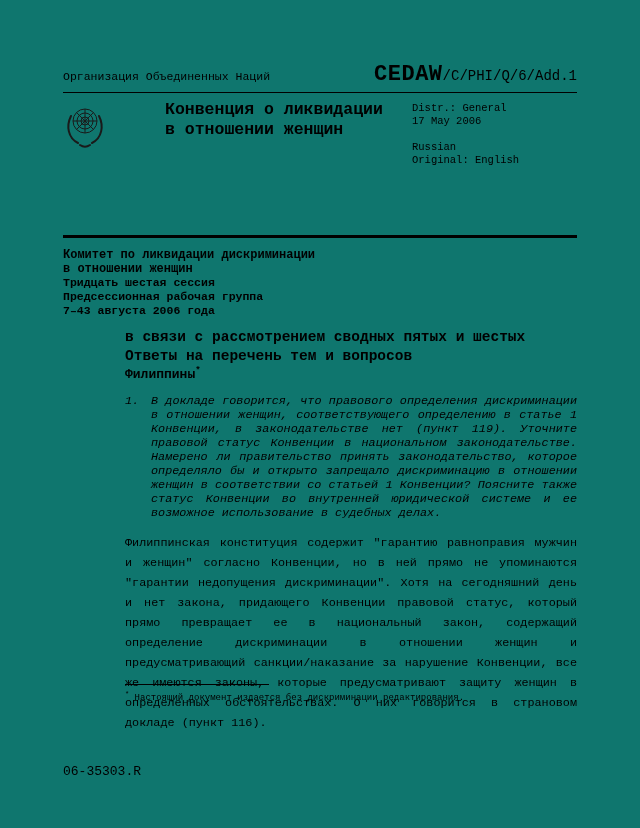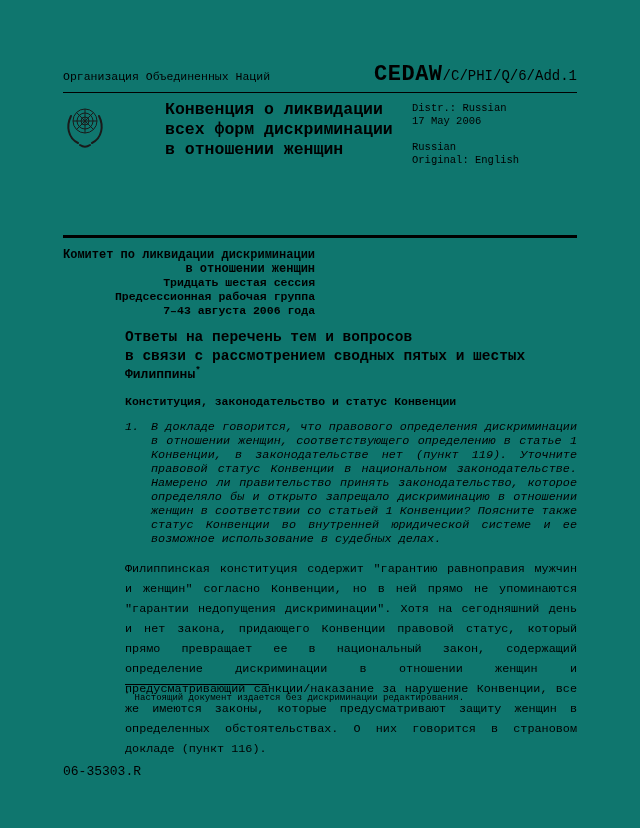--- a/index.html
+++ b/index.html
@@ -57,21 +57,20 @@
     left: 63px; right: 63px; top: 235px;
     border-top: 3px solid #000;
   }
   
   .committee {
     position: absolute;
     left: 63px; top: 248px;
     font-weight: bold;
     font-size: 11.5px;
     line-height: 14px;
-    text-align: right;
   }
   .committee .c-line-main { font-size: 12px; }
   
   .body-col {
     position: absolute;
     left: 125px; top: 328px;
     width: 452px;
     font-size: 11.8px;
   }
   .main-title {
@@ -153,54 +152,52 @@
       <g fill="none" stroke="#1a1a1a" stroke-width="2" stroke-linecap="round">
         <path d="M10 15 C5 25 7 37 17 42"></path>
         <path d="M38 15 C43 25 41 37 31 42"></path>
         <path d="M19 44 C22 46 26 46 29 44"></path>
       </g>
     </svg>
   </div>
 
   <div class="masthead-title">
     <div>Конвенция о ликвидации</div>
-    <div>всех форм дискриминации</div>
     <div>в отношении женщин</div>
   </div>
 
   <div class="distr">
-    <div>Distr.: Russian</div>
+    <div>Distr.: General</div>
     <div>17 May 2006</div>
     <div class="lang-block">
       <div>Russian</div>
       <div>Original: English</div>
     </div>
   </div>
 
   <div class="thick-rule"></div>
 
   <div class="committee">
     <div class="c-line-main">Комитет по ликвидации дискриминации</div>
     <div class="c-line-main">в отношении женщин</div>
     <div>Тридцать шестая сессия</div>
     <div>Предсессионная рабочая группа</div>
     <div>7–43 августа 2006 года</div>
   </div>
 
   <div class="body-col">
     <div class="main-title">
+      <div>в связи с рассмотрением сводных пятых и шестых</div>
       <div>Ответы на перечень тем и вопросов</div>
-      <div>в связи с рассмотрением сводных пятых и шестых</div>
     </div>
 
     <div class="country">
       <span>Филиппины</span><sup>*</sup>
     </div>
 
-    <div class="section-heading">Конституция, законодательство и статус Конвенции</div>
 
     <div class="question">
       <span class="qnum">1.</span>
       <span>В докладе говорится, что правового определения дискриминации в отношении женщин, соответствующего определению в статье 1 Конвенции, в законодательстве нет (пункт 119). Уточните правовой статус Конвенции в национальном законодательстве. Намерено ли правительство принять законодательство, которое определяло бы и открыто запрещало дискриминацию в отношении женщин в соответствии со статьей 1 Конвенции? Поясните также статус Конвенции во внутренней юридической системе и ее возможное использование в судебных делах.</span>
     </div>
 
     <p class="answer">Филиппинская конституция содержит "гарантию равноправия мужчин и женщин" согласно Конвенции, но в ней прямо не упоминаются "гарантии недопущения дискриминации". Хотя на сегодняшний день и нет закона, придающего Конвенции правовой статус, который прямо превращает ее в национальный закон, содержащий определение дискриминации в отношении женщин и предусматривающий санкции/наказание за нарушение Конвенции, все же имеются законы, которые предусматривают защиту женщин в определенных обстоятельствах. О них говорится в страновом докладе (пункт 116).</p>
   </div>
 
   <div class="footnote">

